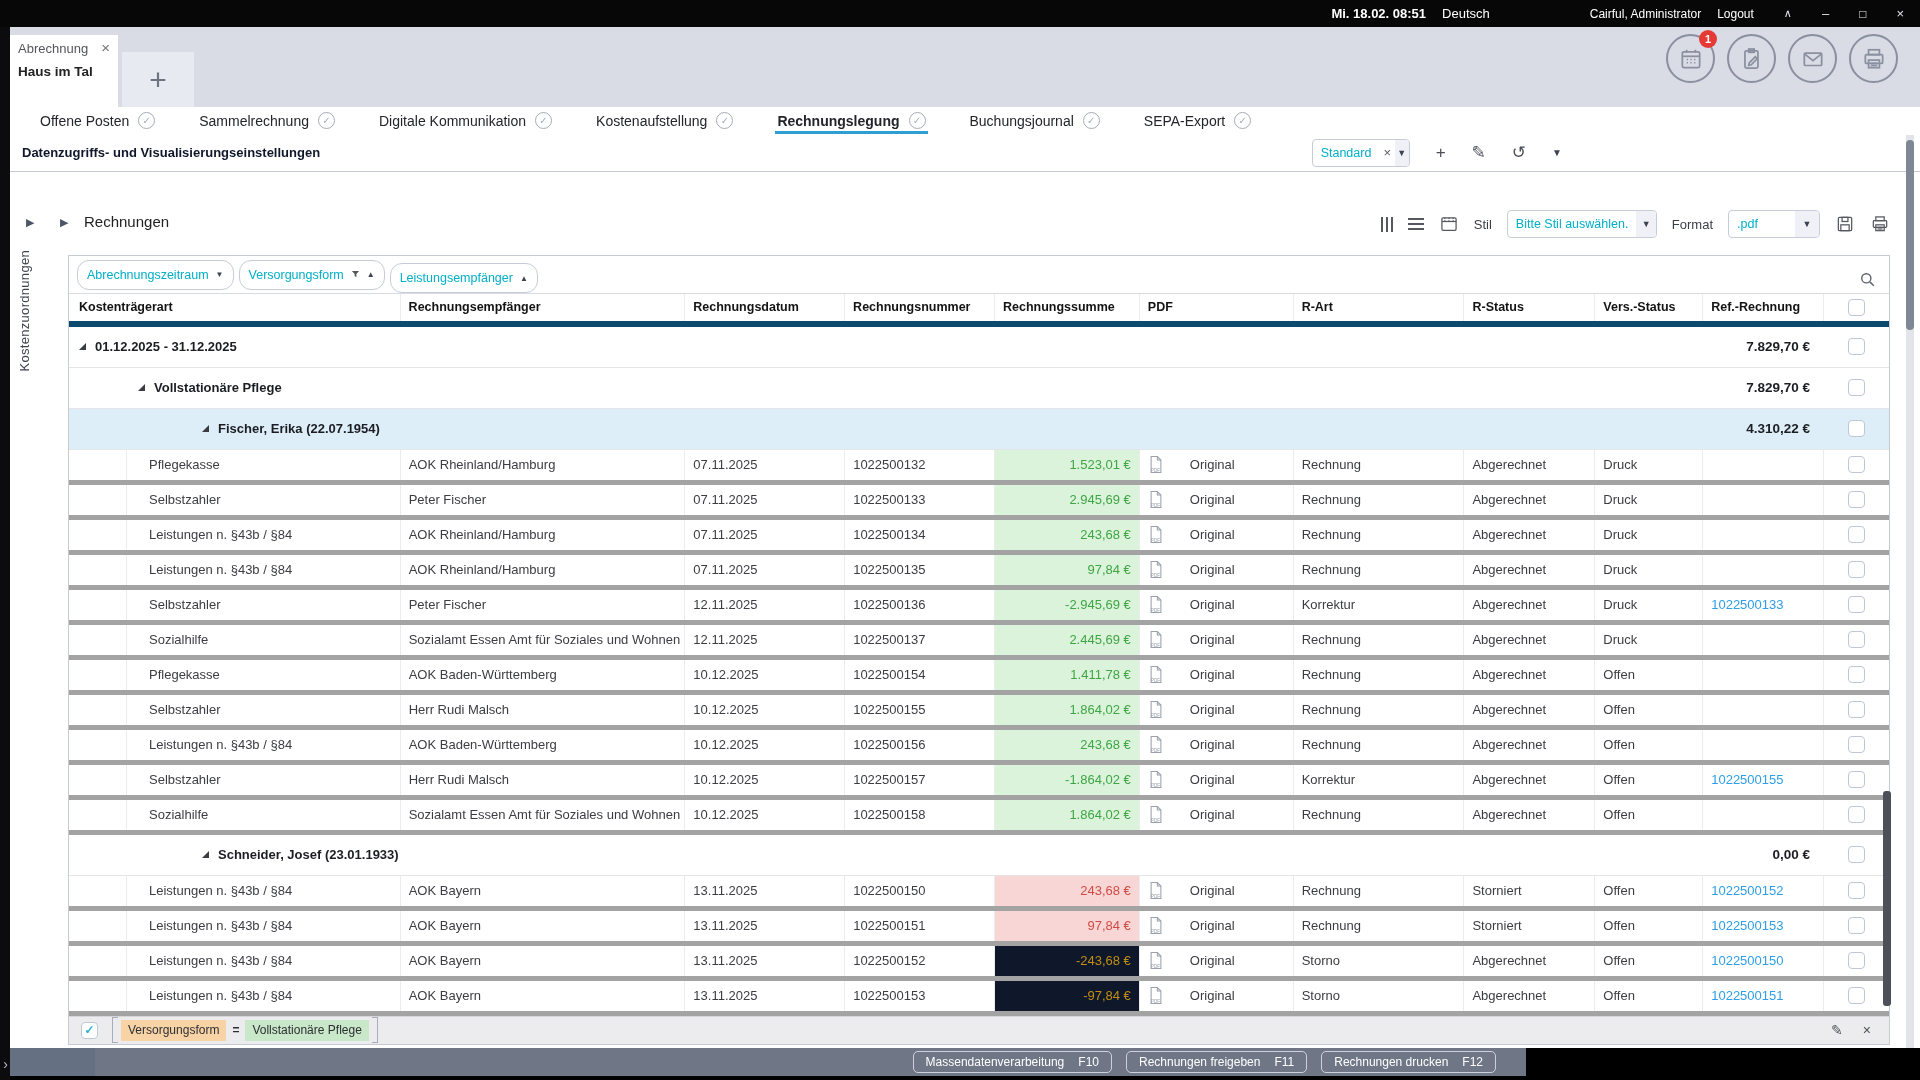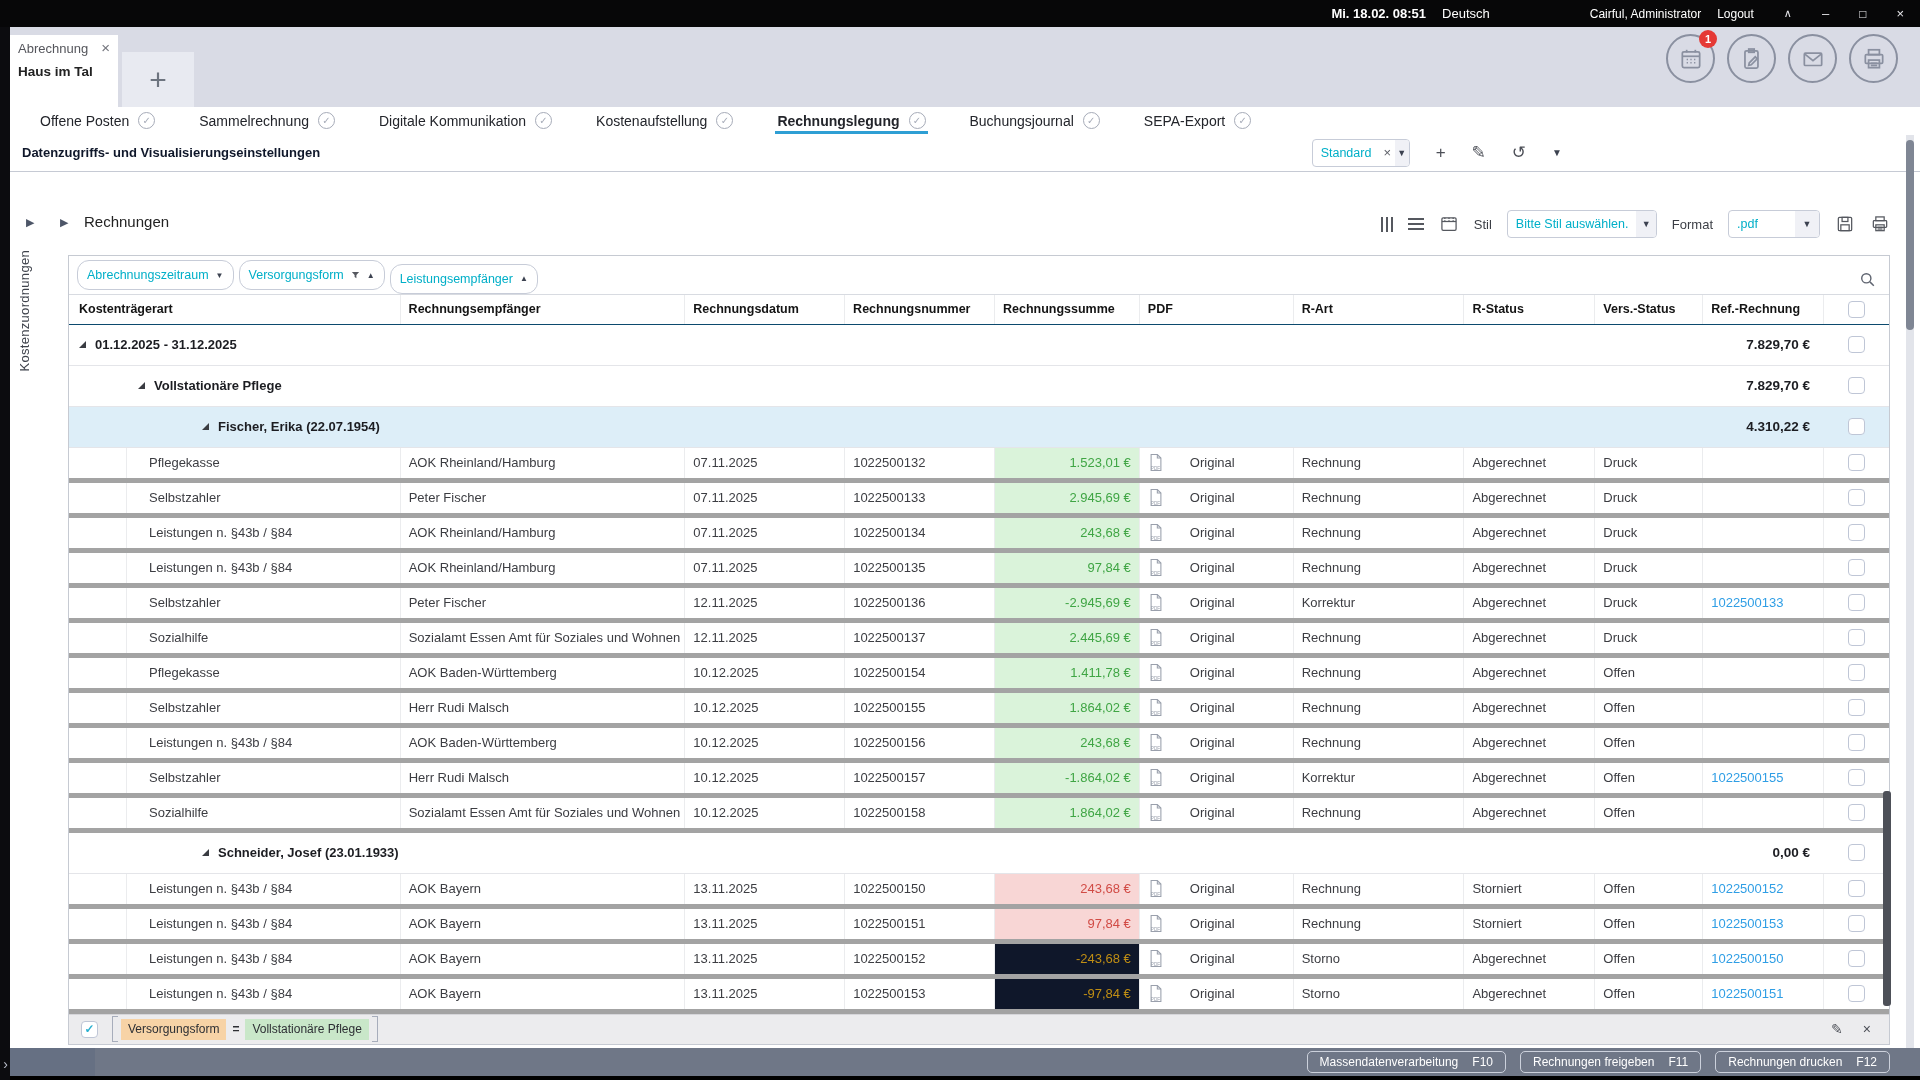--- a/index.html
+++ b/index.html
@@ -84,21 +84,21 @@
     box-sizing:border-box;display:flex;flex-direction:column;}
   .chips-row{height:47px;display:flex;align-items:center;padding-left:8px;border-bottom:1px solid #d8dbe1;position:relative;}
   .chip{display:flex;align-items:center;gap:7px;height:28px;border:1px solid #c7ccd8;border-radius:12px;background:#fff;
     padding:0 9px;margin-right:5px;color:#00afc8;font-size:12.5px;cursor:pointer;}
   .chip .sort{color:#3c4250;font-size:8px;}
   .chip .funnel{display:flex;}
   .chip3{margin-top:7px;}
   .search-ic{position:absolute;right:12px;top:14px;cursor:pointer;display:flex;}
   .search-ic svg{stroke:#5f6470;fill:none;stroke-width:1.8;}
 
-  .grid-head{height:35px;display:flex;border-bottom:1px solid #0c4a6e;font-weight:bold;font-size:12.5px;color:#141414;}
+  .grid-head{height:35px;display:flex;border-bottom:6px solid #0c4a6e;font-weight:bold;font-size:12.5px;color:#141414;}
   .grid-head .cell{display:flex;align-items:center;}
   .cell{box-sizing:border-box;padding:0 8px;border-right:1px solid #ebecee;overflow:hidden;white-space:nowrap;}
   .c-art{width:332px;padding-left:10px;}
   .c-rec{width:285px;}
   .c-date{width:160px;}
   .c-num{width:150px;}
   .c-sum{width:145px;}
   .c-pdf{width:154px;}
   .c-rart{width:171px;}
   .c-rstat{width:131px;}
@@ -146,21 +146,21 @@
   .fb-icons{margin-left:auto;display:flex;gap:20px;align-items:center;margin-right:6px;}
   .fb-ic{color:#4c4f57;font-size:14px;cursor:pointer;line-height:1;}
 
   .inner-scrollbar{position:absolute;right:-2px;top:535px;width:8px;height:215px;background:#4d5058;border-radius:3px;}
 
   
   .page-scroll{position:absolute;left:1906px;top:135px;width:8px;height:913px;background:#e2e4ea;}
   .page-scroll .thumb{position:absolute;top:5px;left:0;width:8px;height:190px;background:#7f8694;border-radius:4px;}
 
   
-  .footer{position:absolute;top:1048px;left:10px;width:1910px;height:28px;background:#6f7787;display:flex;
+  .footer{position:absolute;top:1048px;left:10px;width:1516px;height:28px;background:#6f7787;display:flex;
     align-items:center;justify-content:flex-end;box-sizing:border-box;padding-right:30px;gap:14px;}
   .footer-block{position:absolute;left:0;top:0;width:85px;height:100%;background:#667083;}
   .fbtn{display:flex;align-items:center;justify-content:space-between;gap:14px;min-width:170px;height:22px;
     background:transparent;border:1px solid #ccd1dc;border-radius:5px;color:#fff;font-size:12px;
     font-family:"Liberation Sans",sans-serif;padding:0 12px;cursor:pointer;}
   .left-edge{position:absolute;top:27px;left:0;width:10px;height:1053px;background:#0c0c0f;}
   .corner-chevron{position:absolute;left:1px;top:1056px;width:9px;text-align:center;color:#b9bdc9;font-size:14px;cursor:pointer;}
 </style>
 </head>
 <body>

